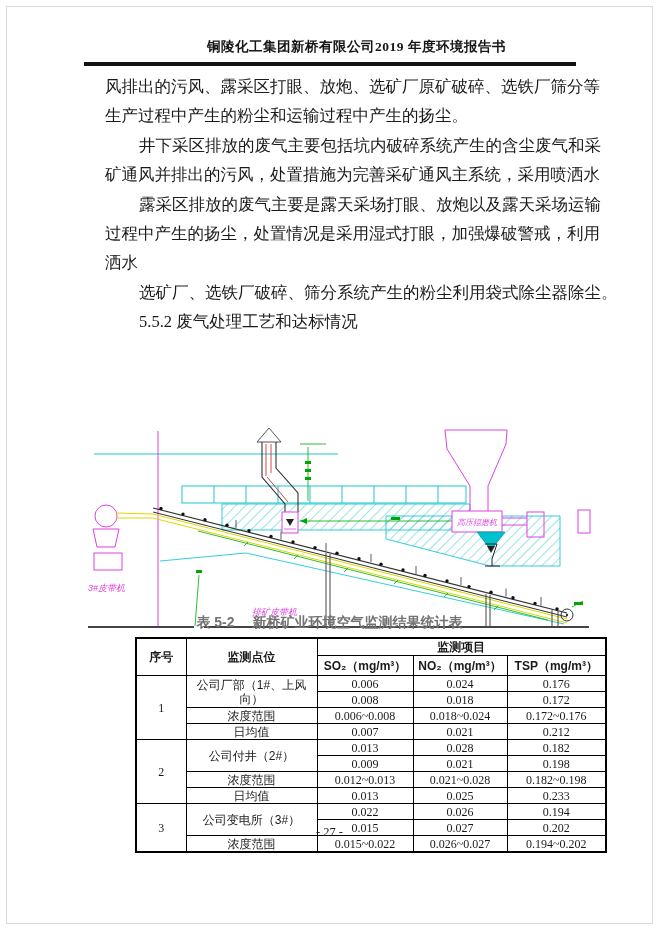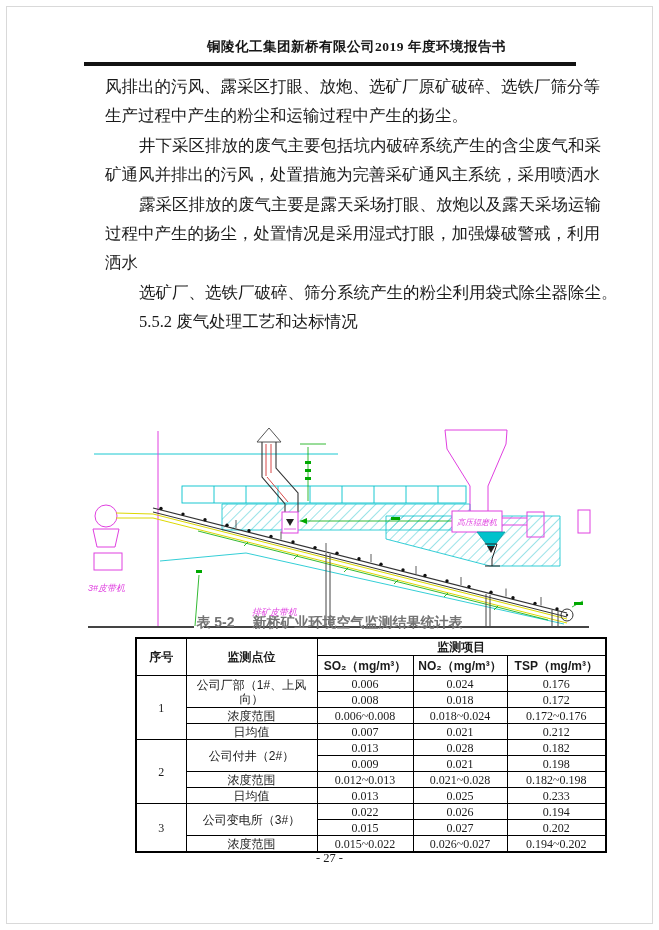--- a/index.html
+++ b/index.html
@@ -30,21 +30,21 @@
   table.monitor th,table.monitor td{
     border:1px solid #000;text-align:center;vertical-align:middle;padding:0 1px;line-height:14px;height:15px;
   }
   table.monitor th{
     font-family:"Liberation Sans","DejaVu Sans",sans-serif;font-weight:bold;font-size:12px;
   }
   tr.hdr1 th{height:16px;}
   tr.hdr2 th{height:19px;}
   td.lab{font-family:"Liberation Sans","DejaVu Sans",sans-serif;font-weight:normal;}
   td.num,td.seq{font-family:"Liberation Serif","DejaVu Serif",serif;}
-  .page-number{position:absolute;top:851px;left:0;width:659px;text-align:center;font-size:12.5px;}
+  .page-number{position:absolute;top:825px;left:0;width:659px;text-align:center;font-size:12.5px;}
   svg text.cad{font-family:"Liberation Sans","DejaVu Sans",sans-serif;font-style:italic;}
 </style>
 </head>
 <body>
 
 <div class="scan-frame"></div>
 
 <div class="header-title">铜陵化工集团新桥有限公司2019 年度环境报告书</div>
 <div class="header-rule"></div>
 

